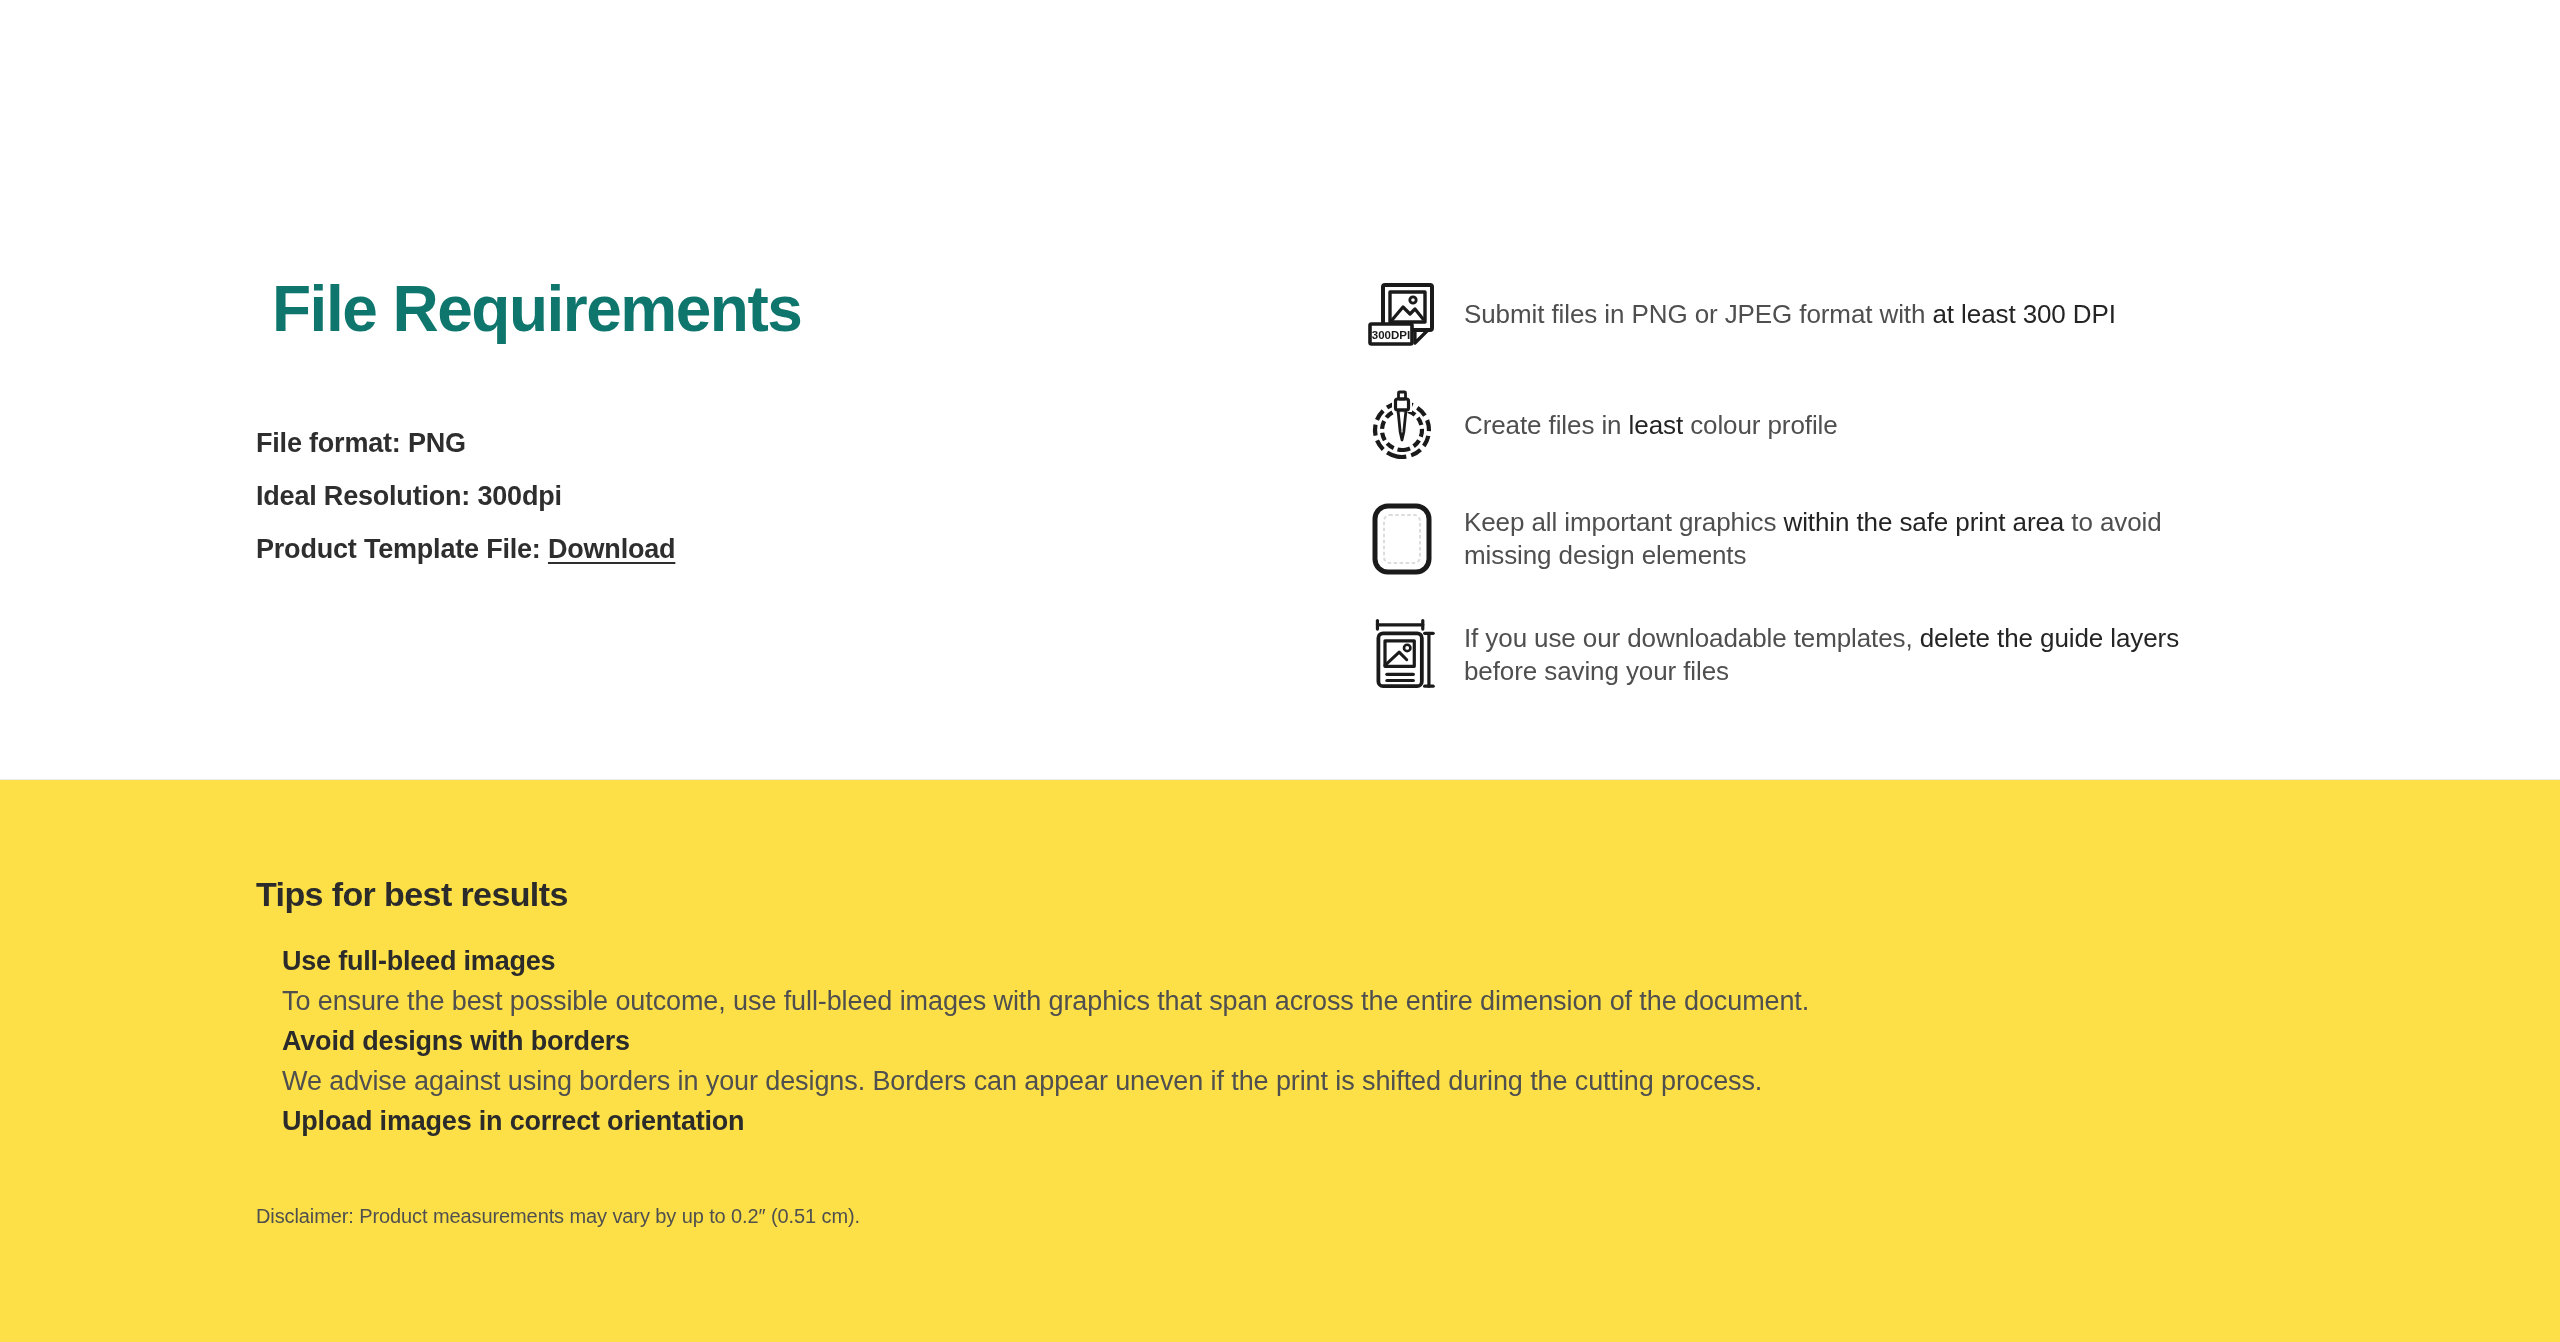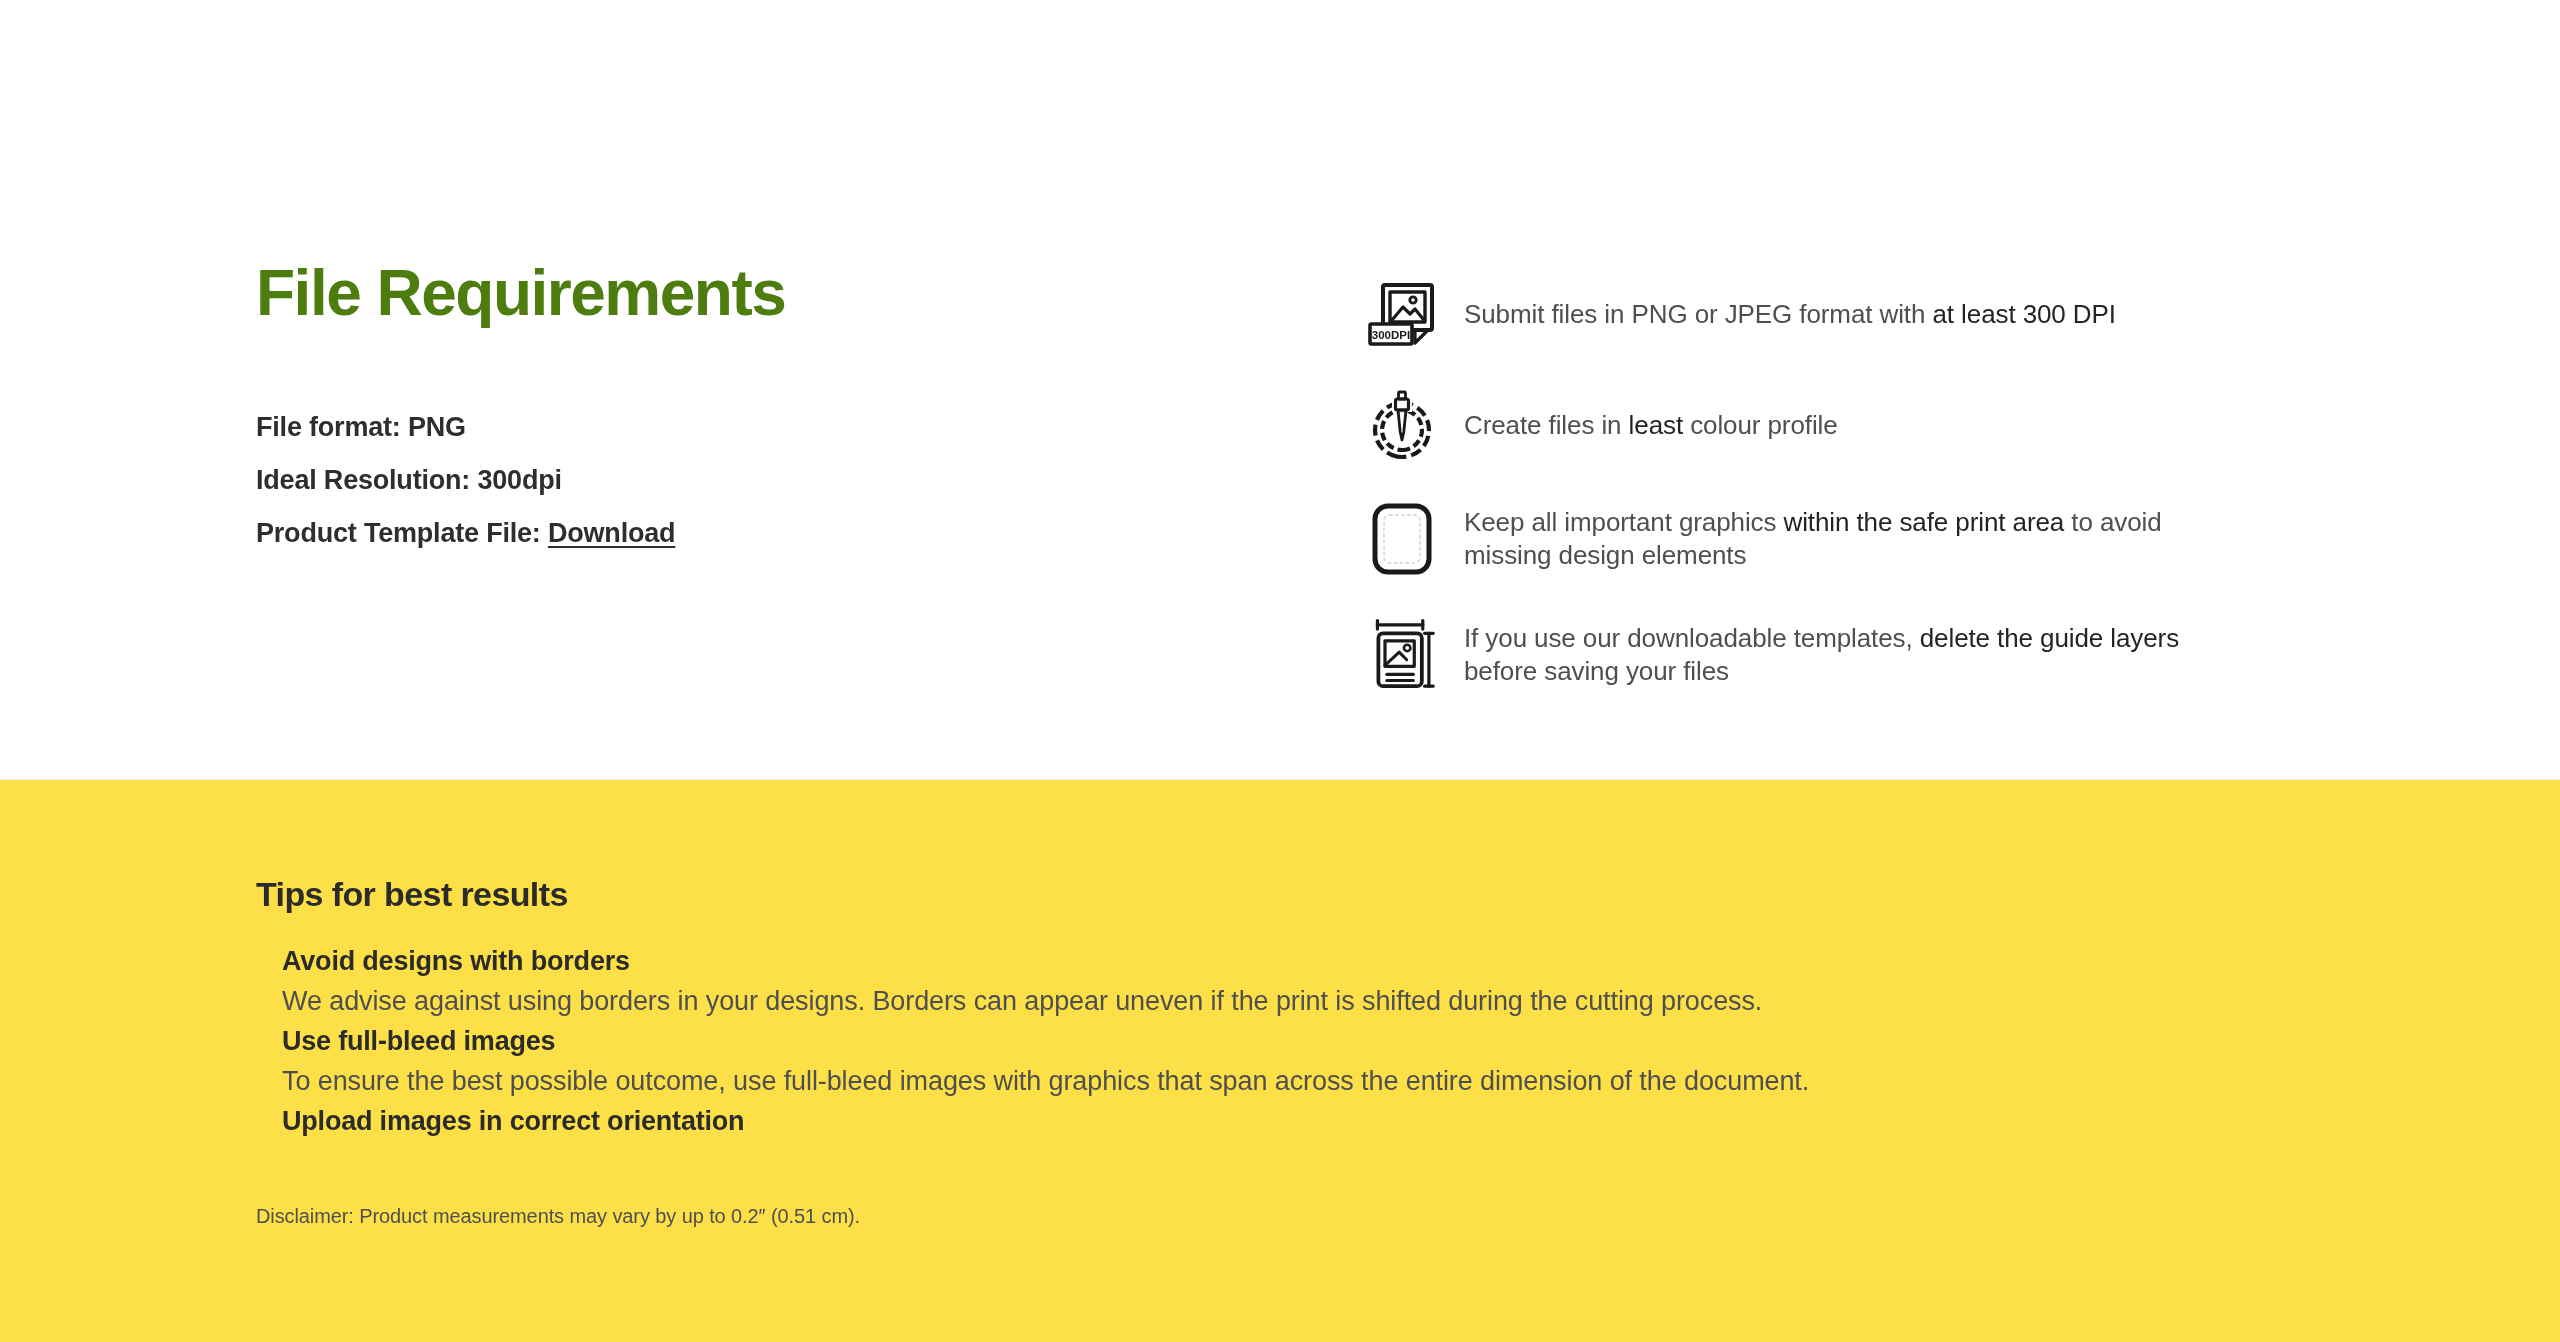--- a/index.html
+++ b/index.html
@@ -19,23 +19,23 @@
     display: flex;
     align-items: flex-start;
   }
   .left-col { flex: 0 0 1112px; }
   .right-col { flex: 1 1 auto; padding-top: 22px; }
 
   .page-title {
     font-size: 64px;
     font-weight: bold;
     letter-spacing: -1.5px;
-    color: #4d7c0f;
+    color: #0f766e;
     line-height: 1.1;
-    margin: 0;
+    margin: 16px;
   }
 
   .spec-list { margin-top: 86px; }
   .spec-line {
     font-size: 27px;
     font-weight: bold;
     color: #2e2e2e;
     line-height: 27px;
     margin-bottom: 26px;
     letter-spacing: -0.2px;
@@ -211,28 +211,28 @@
     </div>
   </section>
 
   <hr class="section-divider">
 
   <section class="bottom-section">
     <h2 class="tips-title">Tips for best results</h2>
 
     <div class="tips-list">
       <div>
+        <div class="tip-heading">Use full-bleed images</div>
+        <div class="tip-body">To ensure the best possible outcome, use full-bleed images with graphics that span across the entire dimension of the document.</div>
+      </div>
+      <div>
         <div class="tip-heading">Avoid designs with borders</div>
         <div class="tip-body">We advise against using borders in your designs. Borders can appear uneven if the print is shifted during the cutting process.</div>
       </div>
       <div>
-        <div class="tip-heading">Use full-bleed images</div>
-        <div class="tip-body">To ensure the best possible outcome, use full-bleed images with graphics that span across the entire dimension of the document.</div>
-      </div>
-      <div>
         <div class="tip-heading">Upload images in correct orientation</div>
       </div>
     </div>
 
     <div class="disclaimer">Disclaimer: Product measurements may vary by up to 0.2″ (0.51 cm).</div>
   </section>
 
 </div>
 
 </body></html>

